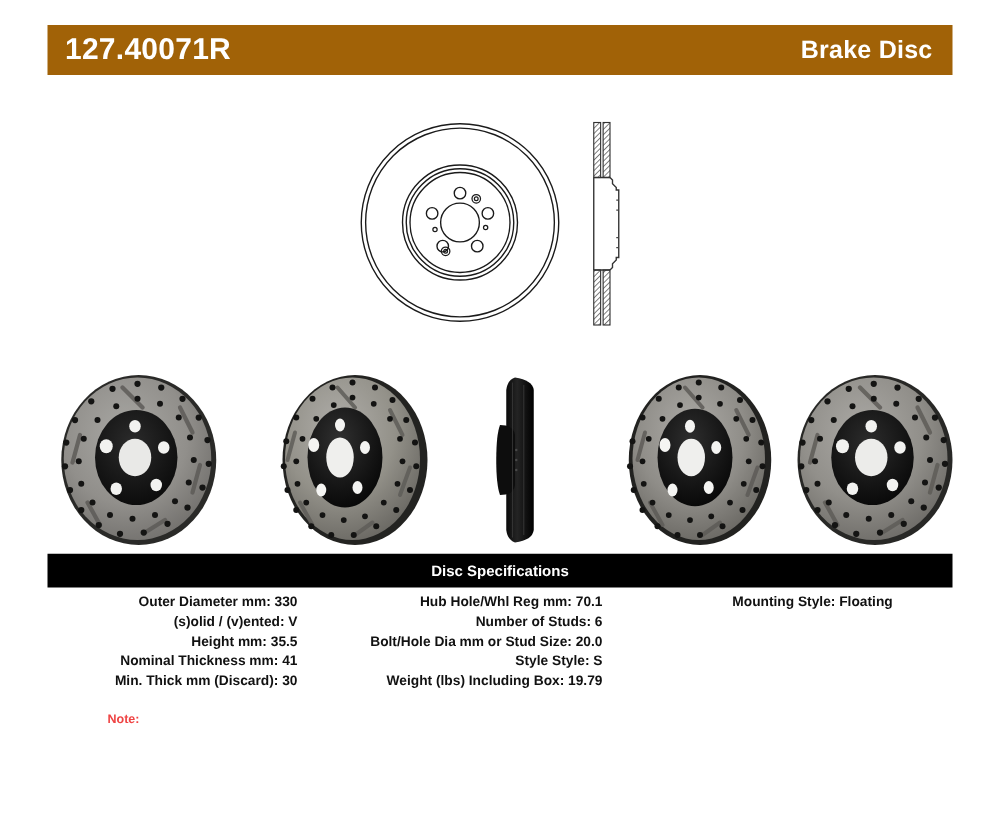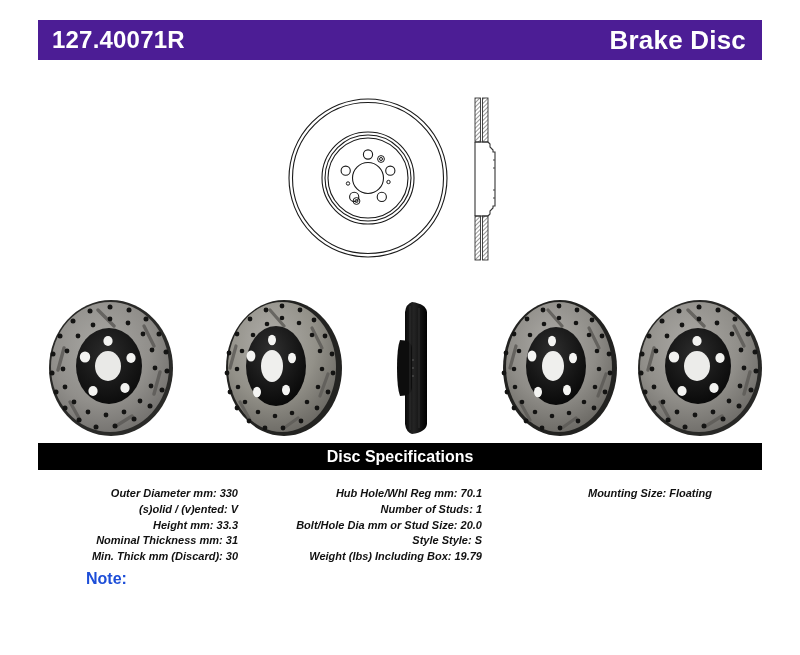--- a/index.html
+++ b/index.html
@@ -23,37 +23,37 @@
     background: #ffffff;
   }
 
   
   .header-bar {
     position: absolute;
     left: 38px;
     top: 20px;
     width: 724px;
     height: 40px;
-    background: #4c1d95;
+    background: #a16207;
     display: flex;
     align-items: center;
     justify-content: space-between;
     box-sizing: border-box;
     padding: 0 16px 0 14px;
   }
   .part-number {
     color: #ffffff;
     font-size: 24px;
     font-weight: bold;
     letter-spacing: 0.2px;
     line-height: 1;
   }
   .product-type {
     color: #ffffff;
-    font-size: 26px;
+    font-size: 20px;
     font-weight: bold;
     letter-spacing: 0.2px;
     line-height: 1;
   }
 
   
   .line-drawings {
     position: absolute;
     left: 280px;
     top: 88px;
@@ -95,36 +95,35 @@
     top: 443px;
     width: 724px;
     height: 27px;
     background: #000000;
     display: flex;
     align-items: center;
     justify-content: center;
   }
   .specs-title {
     color: #ffffff;
-    font-size: 16px;
+    font-size: 12px;
     font-weight: bold;
     line-height: 1;
   }
 
   .specs-body {
     position: absolute;
     left: 38px;
     top: 474px;
     width: 724px;
     height: 100px;
   }
   .spec-col {
     position: absolute;
-    top: 12px;
-    font-style: italic;
+    top: 1px;
   }
   .spec-col-left   { left: 0px;   width: 200px; text-align: right; }
   .spec-col-mid    { left: 214px; width: 230px; text-align: right; }
   .spec-col-right  { left: 500px; width: 224px; text-align: center; }
 
   .spec-line {
     font-size: 11px;
     font-weight: bold;
     line-height: 15.8px;
     white-space: nowrap;
@@ -134,23 +133,23 @@
   
   .note-row {
     position: absolute;
     left: 86px;
     top: 570px;
     display: flex;
     align-items: baseline;
     gap: 6px;
   }
   .note-label {
-    font-size: 16px;
+    font-size: 10px;
     font-weight: bold;
-    color: #1d4ed8;
+    color: #ef4444;
   }
   .note-value {
     font-size: 12px;
     font-weight: bold;
     color: #111111;
     min-width: 300px;
   }
 </style>
 </head>
 <body>
@@ -544,35 +543,35 @@
 
   <div class="specs-title-bar">
     <span class="specs-title">Disc Specifications</span>
   </div>
 
   <div class="specs-body">
 
     <div class="spec-col spec-col-left">
       <div class="spec-line">Outer Diameter mm: 330</div>
       <div class="spec-line">(s)olid / (v)ented: V</div>
-      <div class="spec-line">Height mm: 33.3</div>
-      <div class="spec-line">Nominal Thickness mm: 31</div>
+      <div class="spec-line">Height mm: 35.5</div>
+      <div class="spec-line">Nominal Thickness mm: 41</div>
       <div class="spec-line">Min. Thick mm (Discard): 30</div>
     </div>
 
     <div class="spec-col spec-col-mid">
       <div class="spec-line">Hub Hole/Whl Reg mm: 70.1</div>
-      <div class="spec-line">Number of Studs: 1</div>
+      <div class="spec-line">Number of Studs: 6</div>
       <div class="spec-line">Bolt/Hole Dia mm or Stud Size: 20.0</div>
       <div class="spec-line">Style Style: S</div>
       <div class="spec-line">Weight (lbs) Including Box: 19.79</div>
     </div>
 
     <div class="spec-col spec-col-right">
-      <div class="spec-line">Mounting Size: Floating</div>
+      <div class="spec-line">Mounting Style: Floating</div>
     </div>
   </div>
 
   <div class="note-row">
     <span class="note-label">Note:</span>
     <span class="note-value"></span>
   </div>
 
 </div>
 

